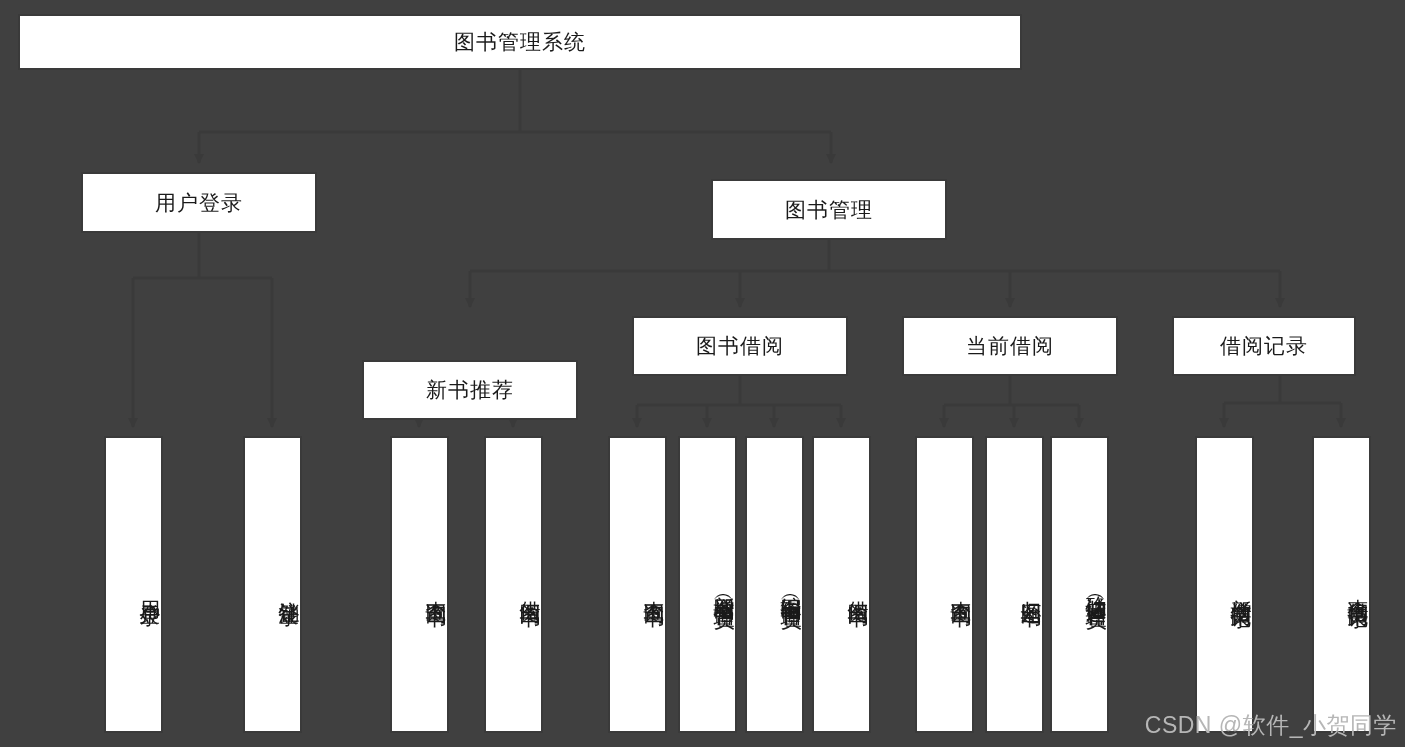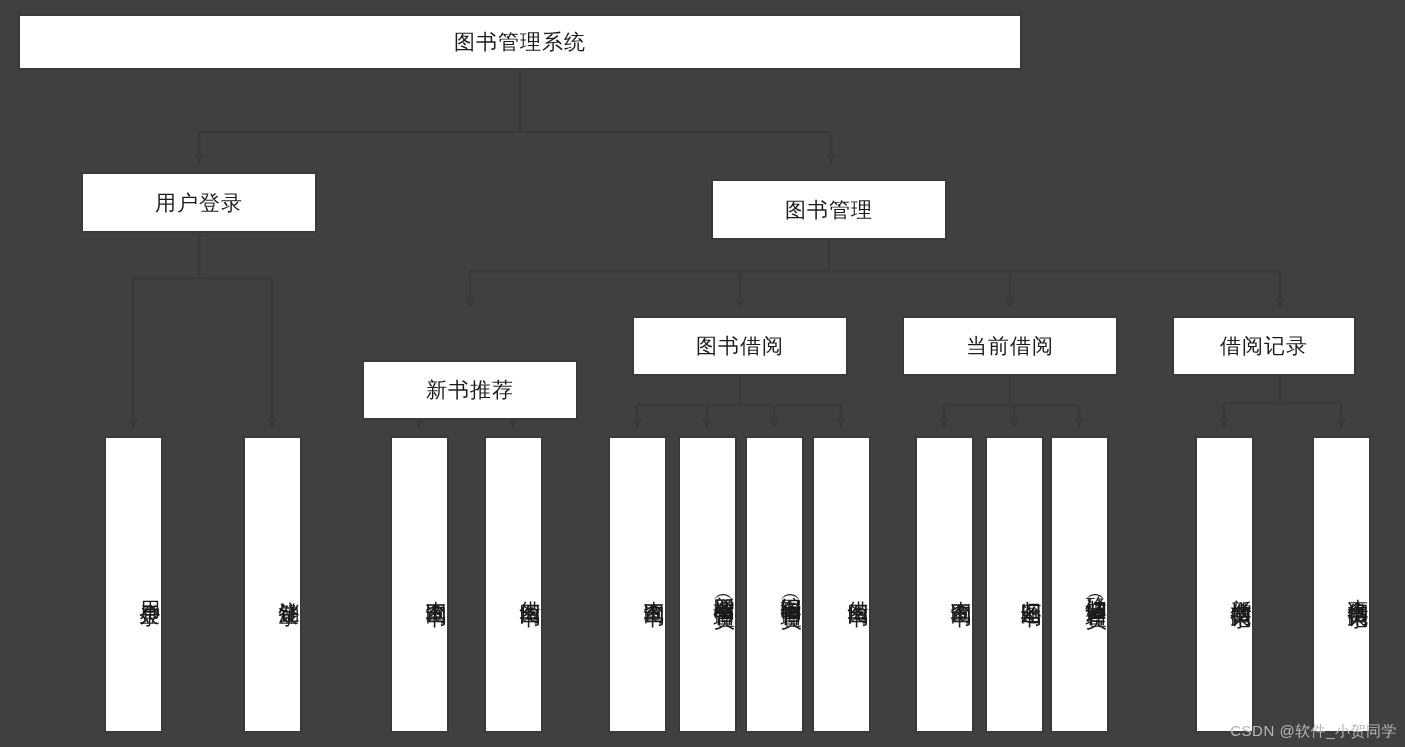--- a/index.html
+++ b/index.html
@@ -51,21 +51,21 @@
     left: 0;
     top: 0;
     width: 1405px;
     height: 747px;
     pointer-events: none;
   }
   .watermark {
     position: absolute;
     right: 8px;
     bottom: 6px;
-    font-size: 15px;
+    font-size: 23px;
     color: #b6b6b6;
     white-space: nowrap;
     letter-spacing: 0.5px;
   }
 </style>
 </head>
 <body>
 
 <div id="canvas">
 

